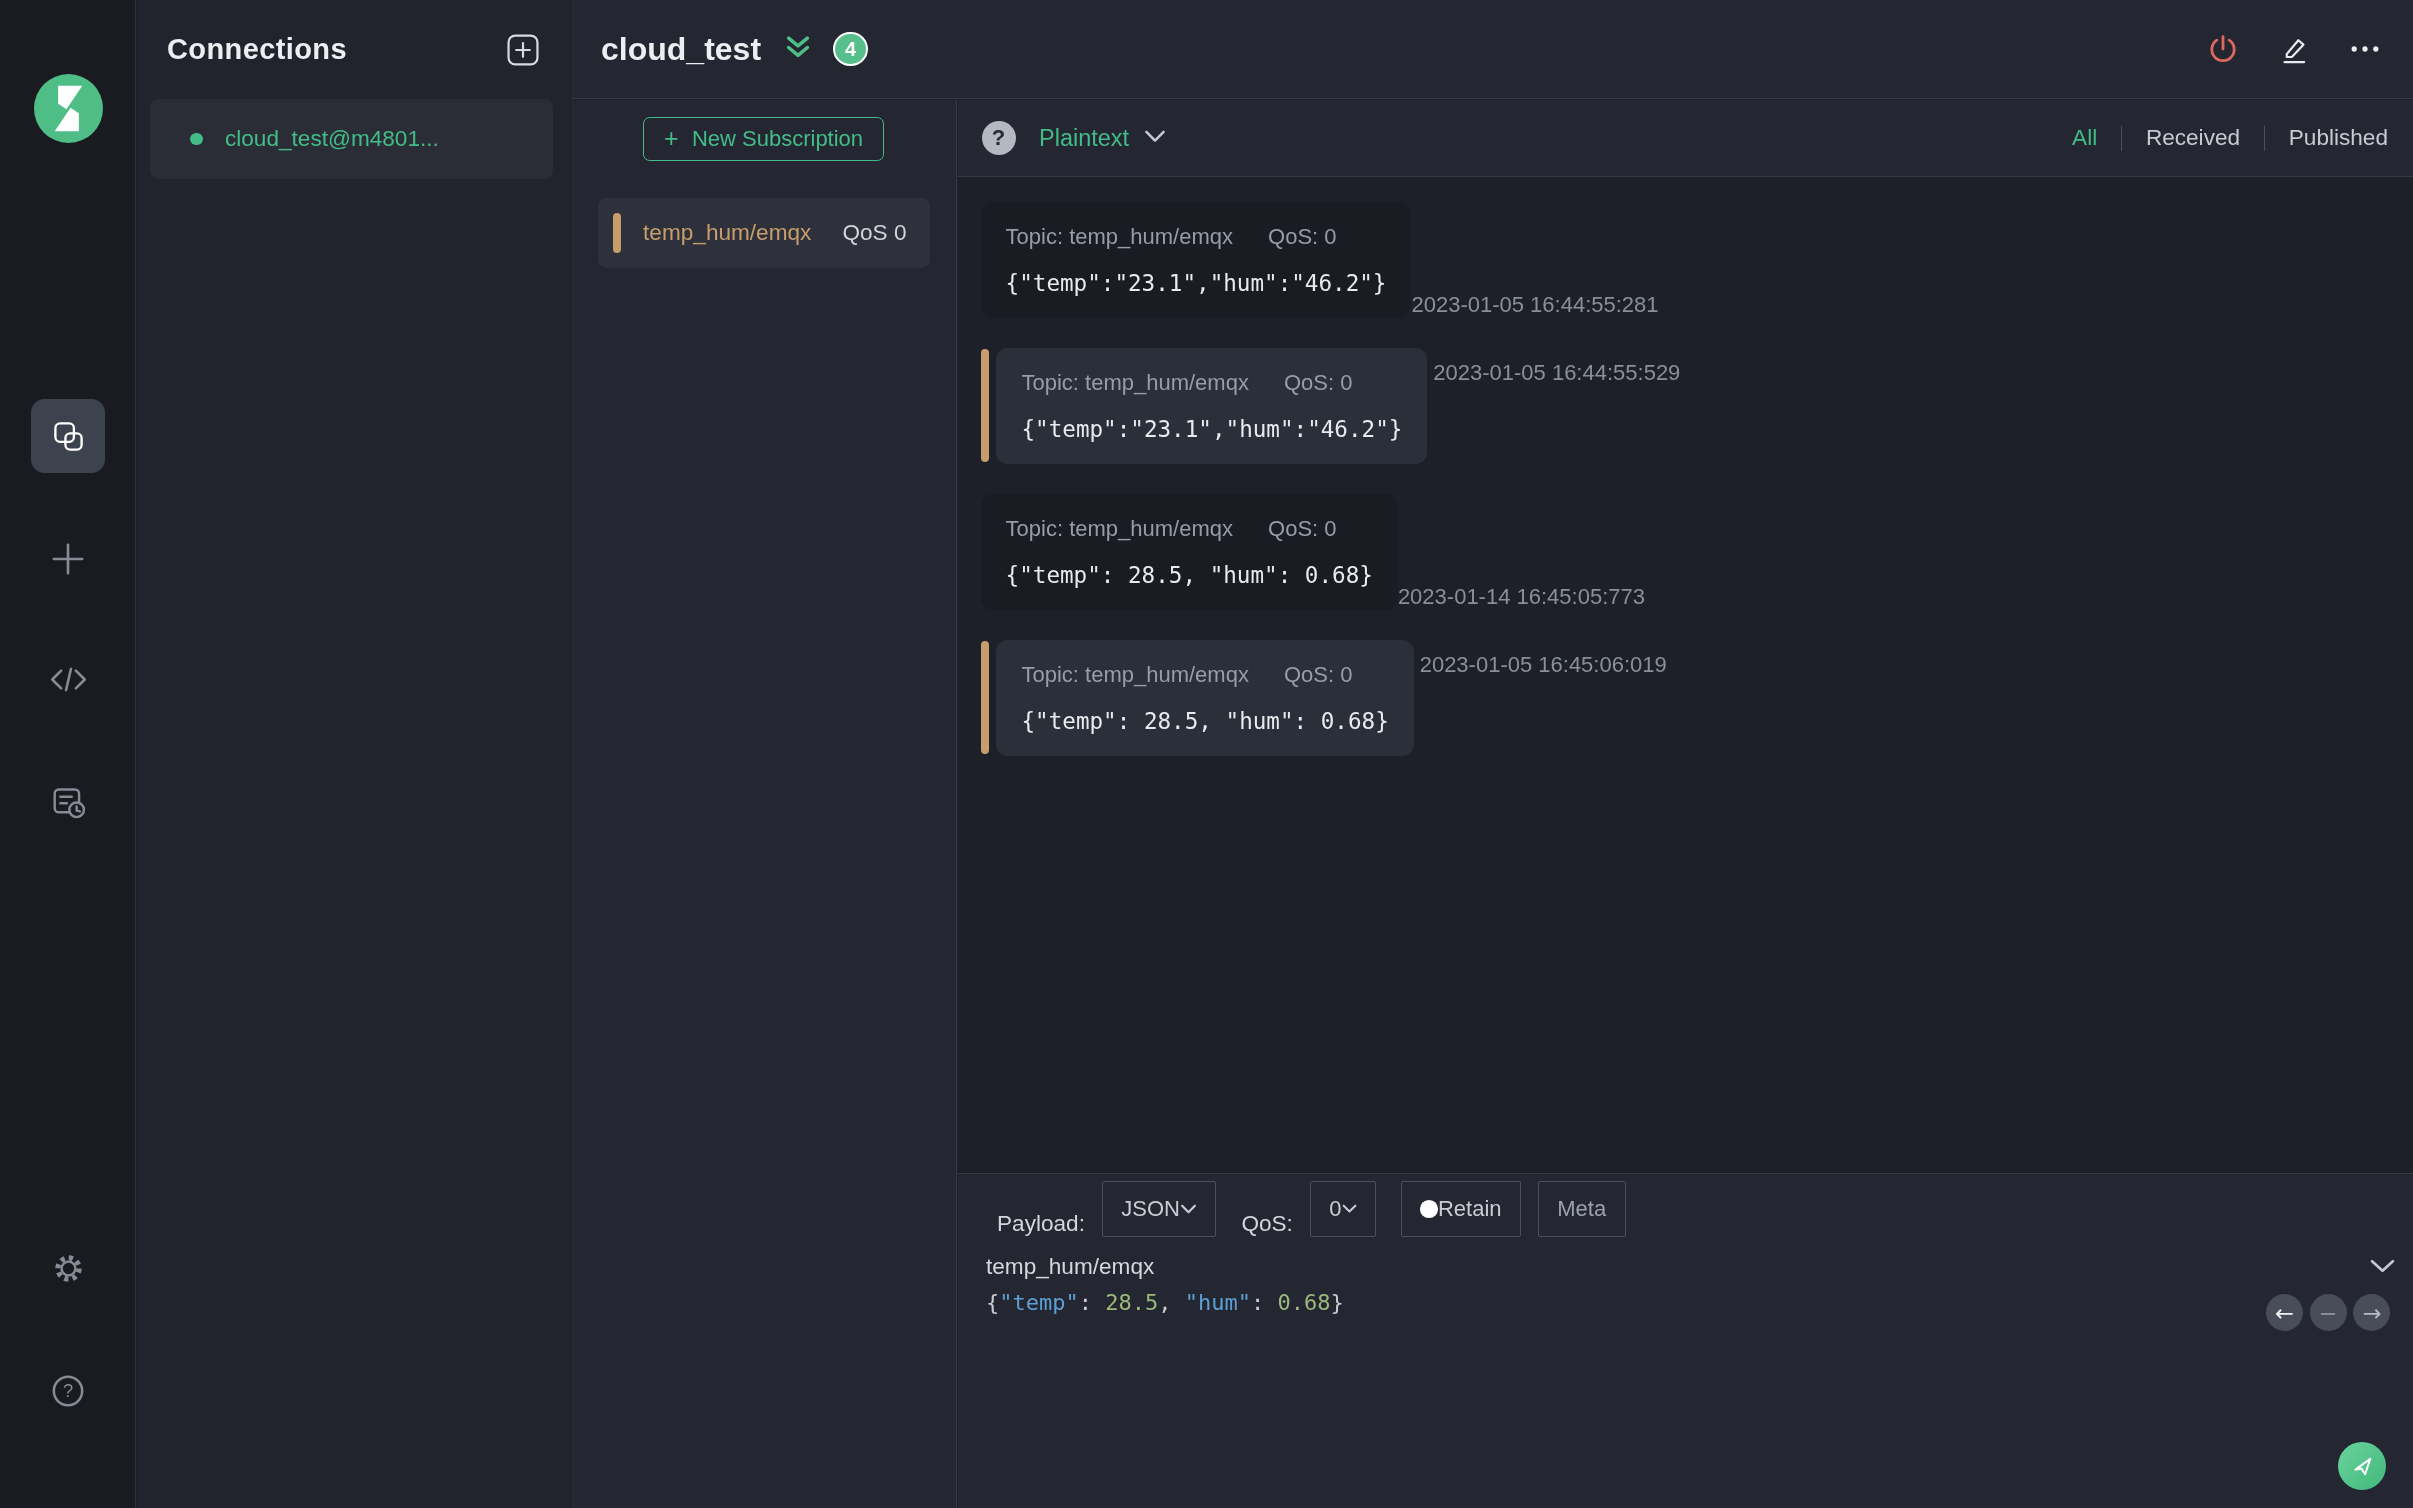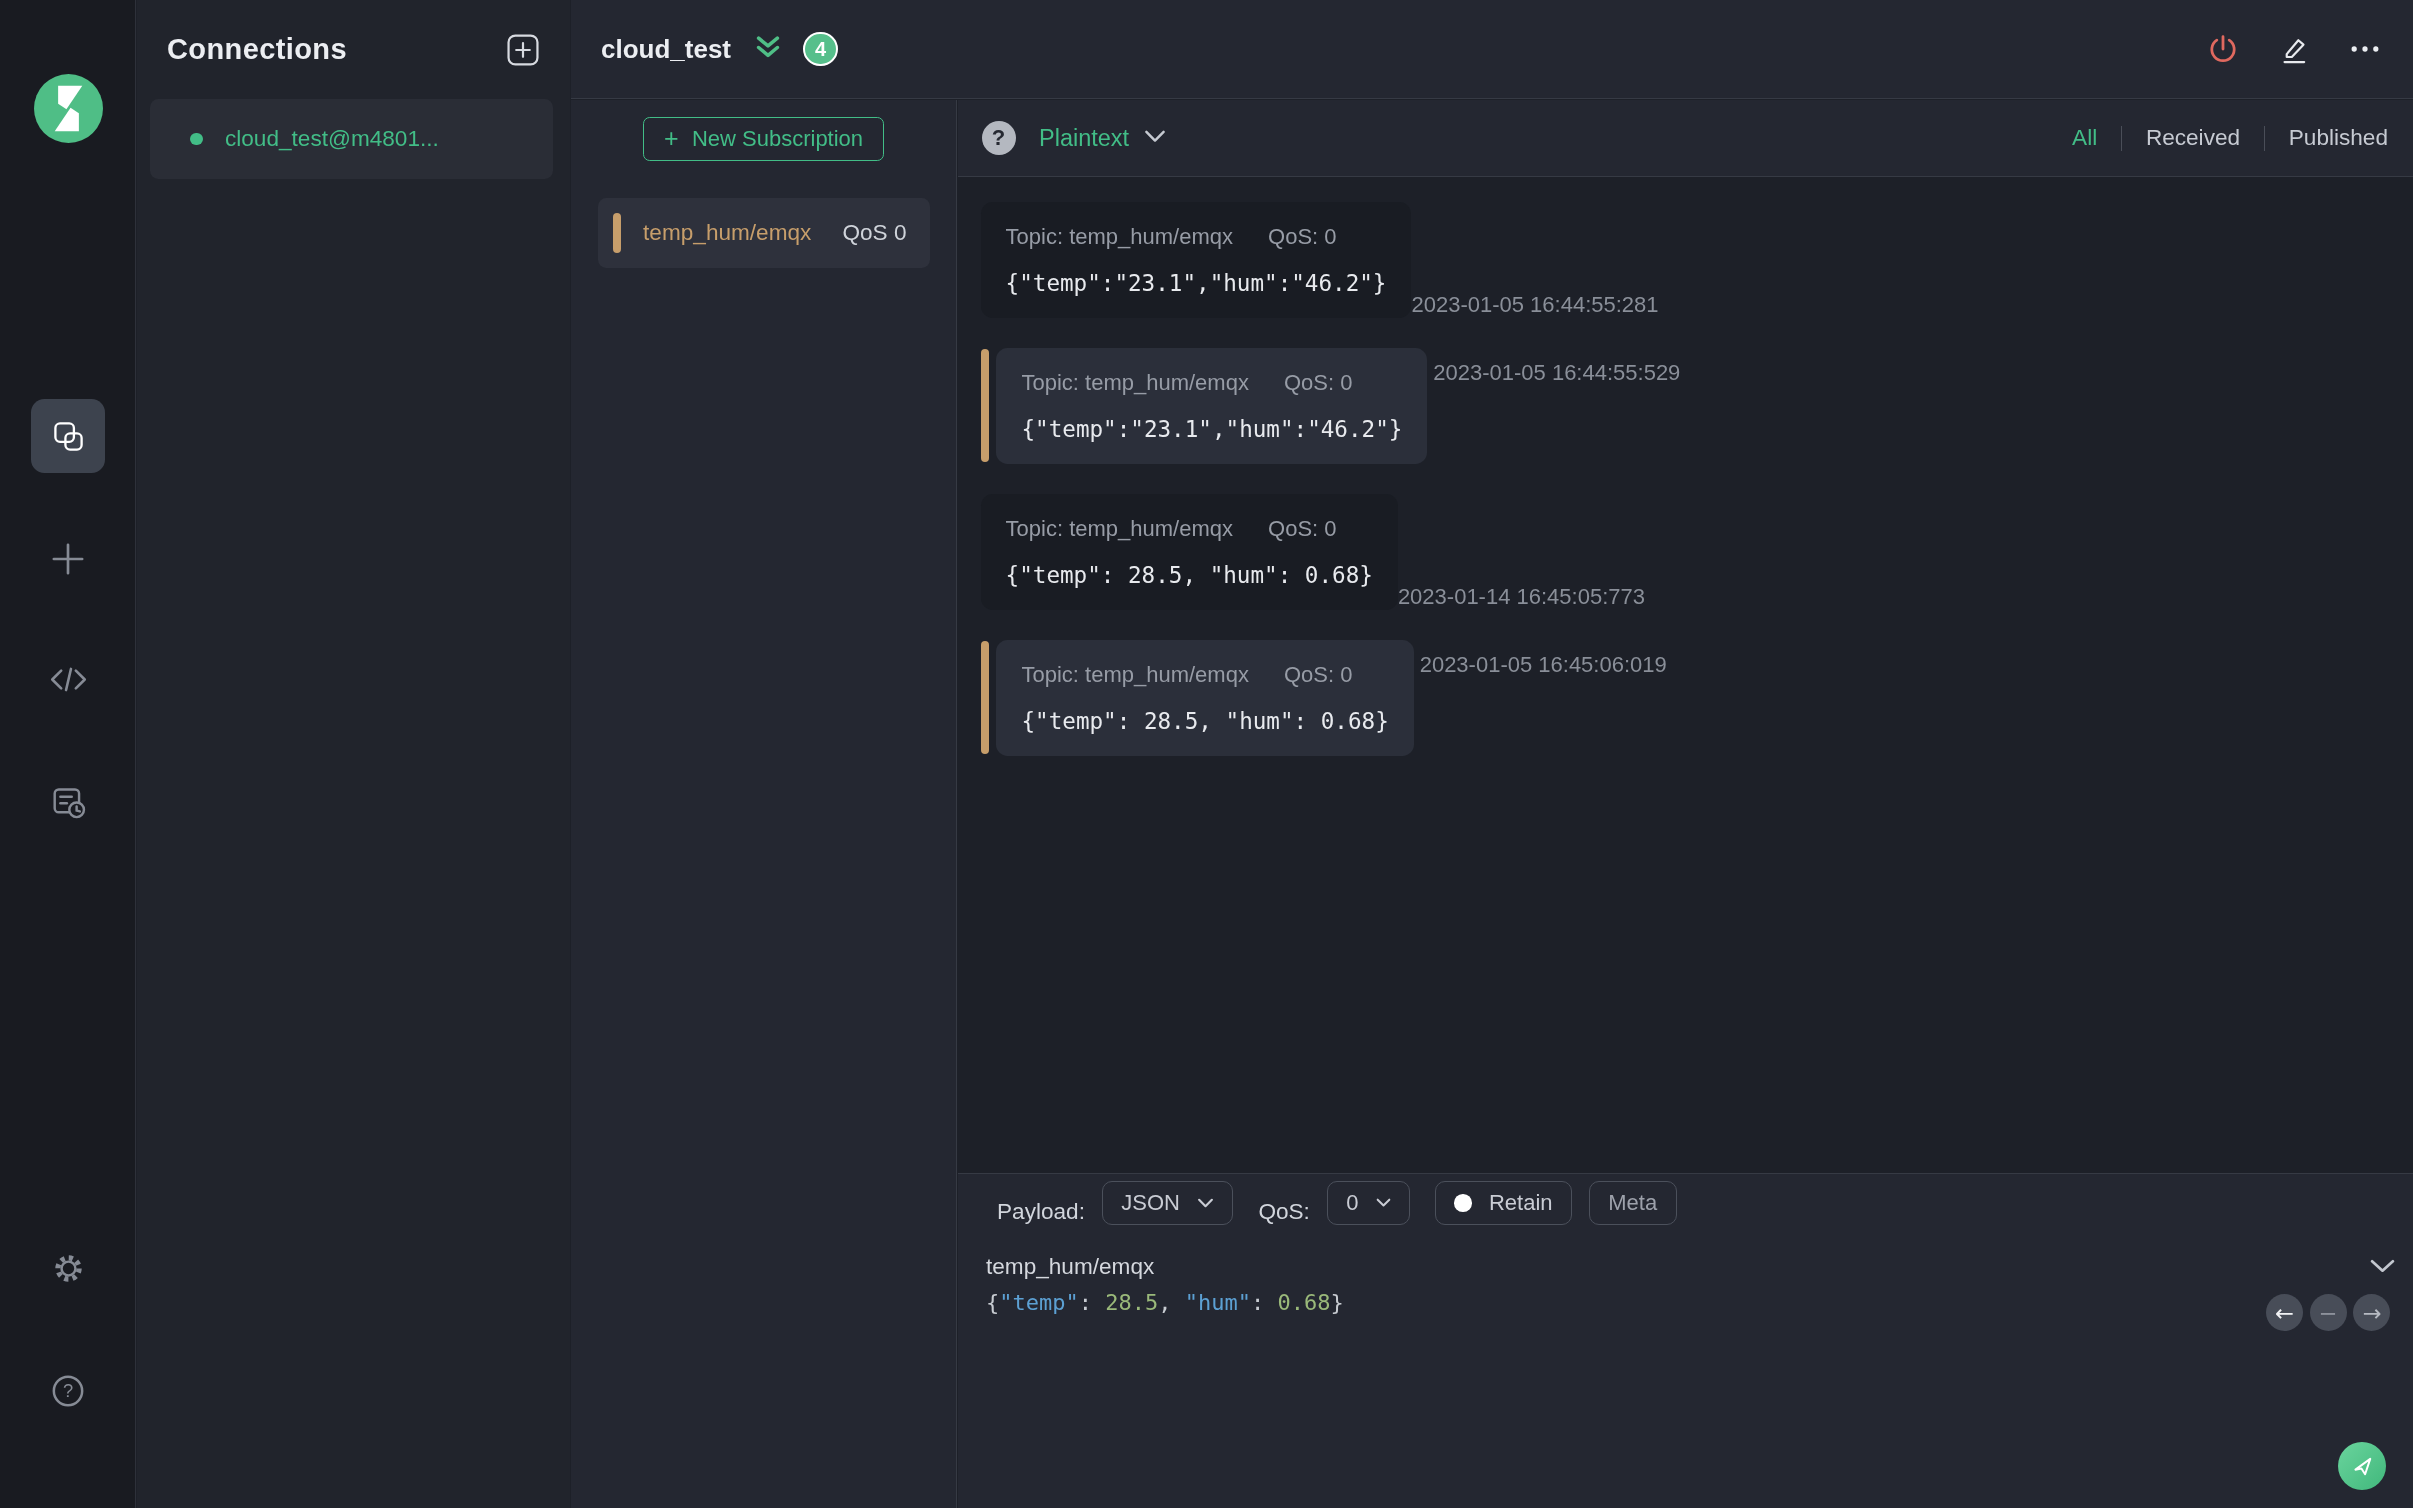--- a/index.html
+++ b/index.html
@@ -24,21 +24,21 @@
   .conn-item{ position:absolute; left:13.4px; right:17px; top:99px; height:80px;
               background:#2a2d36; border-radius:8.4px; display:flex; align-items:center;
               padding-left:40px; }
   .conn-dot{ width:12.6px; height:12.6px; border-radius:50%; background:#42bd87; margin-right:22px; }
   .conn-label{ font-size:22.6px; color:#42bd87;text-align:right; }
 
   
   .main{ position:absolute; left:571px; top:0; right:0; height:100%; }
   .main-header{ height:99px; background:#242731; border-bottom:0.8px solid #363a44;
                 display:flex; align-items:center; padding:0 30px; }
-  .conn-title{ font-size:26px; font-weight:700; }
+  .conn-title{ font-size:32px; font-weight:700; }
   .collapse-ic{ margin-left:22px; }
   .badge{ margin-left:20px; min-width:35px; height:34px; padding:0 6.7px; border-radius:17.6px;
           background:#56bf8b; border:2.5px solid #fff; color:#fff; font-size:20px; font-weight:700;
           display:flex; align-items:center; justify-content:center; }
   .header-actions{ margin-left:auto; display:flex; align-items:center; gap:34px; }
   .icon-btn{ background:none; border:none; cursor:pointer; width:37px; height:37px;
              display:flex; align-items:center; justify-content:center; }
 
   .content{ position:absolute; top:100px; left:0; right:0; bottom:0; }
 
@@ -82,22 +82,22 @@
   .bubble-payload{ margin-top:20px; font-family:"DejaVu Sans Mono", monospace; font-size:22.6px; color:#e8eaee; }
   .msg-time{ margin-top:12.6px; font-size:22px; color:#8a8f99; }
   .msg-row.received .msg-time{ padding-left:5.9px; }
   .msg-row.published .msg-time{ padding-right:1.7px; }
 
   
   .publish{ position:absolute; left:0; right:0; bottom:0; height:335px;
             background:#242731; border-top:0.8px solid #363a44; }
   .pub-controls{ position:absolute; top:7px; left:39px; display:flex; align-items:flex-end; }
   .pub-label{ font-size:22.6px; color:#d2d6dd; }
-  .pill{ height:44px; border:0.8px solid #4b505b; border-radius:10px; background:transparent;
-         display:flex; align-items:center; padding:0 18.4px; gap:17px; font-size:22px;
+  .pill{ height:56px; border:0.8px solid #4b505b; border-radius:2px; background:transparent;
+         display:flex; align-items:center; padding:0 18.4px; font-size:22px;
          color:#c9ccd4; font-family:inherit; cursor:pointer; }
   .gap-s{ width:17px; } .gap-m{ width:25px; }
   .retain-dot{ width:17.6px; height:17.6px; border-radius:50%; background:#fff; }
   .meta-btn{ color:#9da1ab; }
   .topic-row{ position:absolute; top:74px; left:28px; right:18.4px; height:37px;
               display:flex; align-items:center; justify-content:space-between; }
   .topic-value{ font-size:22.6px; color:#d5d8de; }
   .editor-line{ position:absolute; top:116px; left:28px; font-family:"DejaVu Sans Mono", monospace; font-size:22px; }
   .tok-punct{ color:#c8ccd2; }
   .tok-key{ color:#5ca0d3; }

